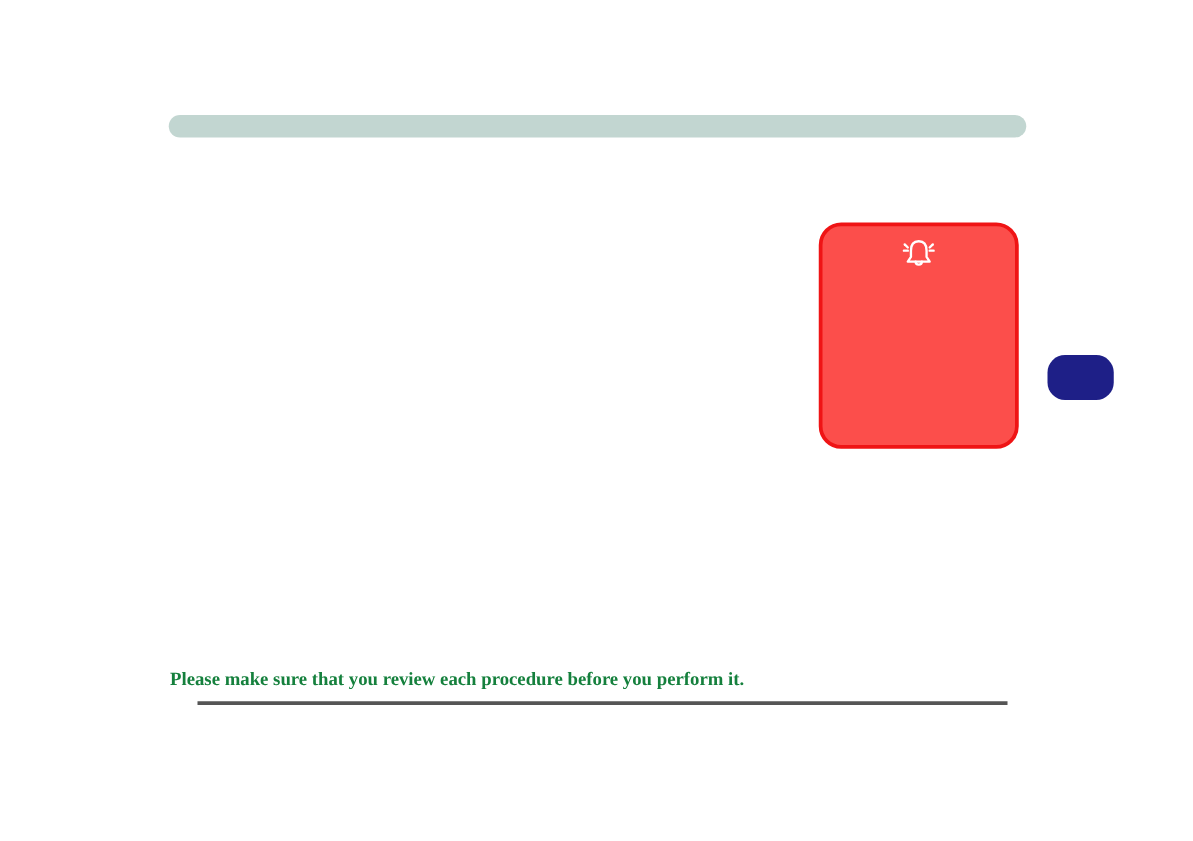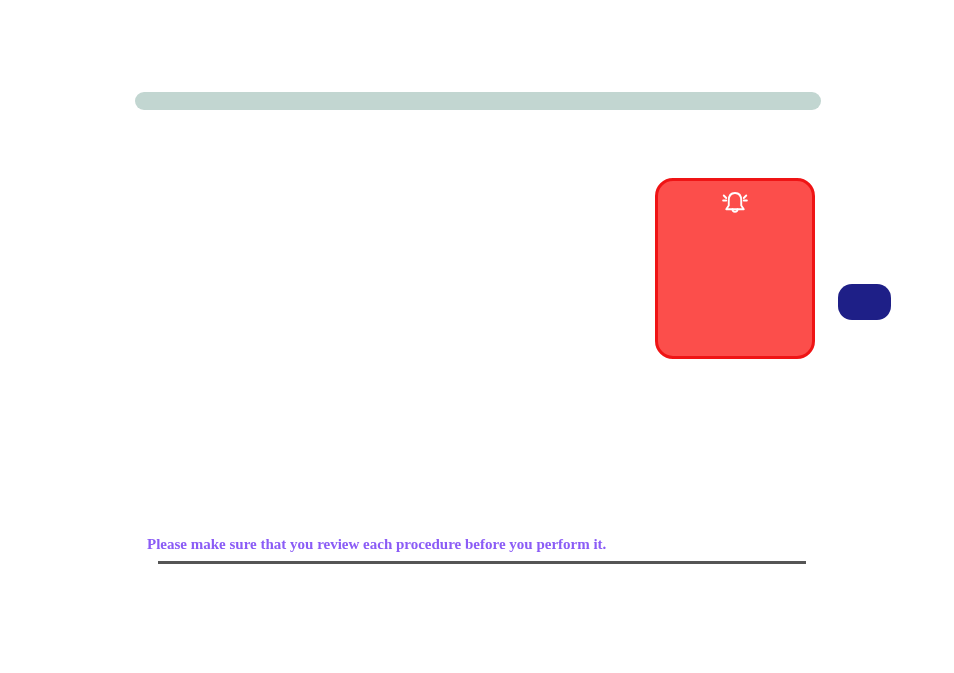--- a/index.html
+++ b/index.html
@@ -53,22 +53,21 @@
       height: 36px;
       background: #1e1f87;
       border-radius: 14px;
     }
     .instruction-text {
       position: absolute;
       top: 536px;
       left: 136px;
       font-size: 15px;
       font-weight: bold;
-      color: #8b5cf6;
-      margin-left: 11px;
+      color: #15803d;
     }
     .divider-line {
       position: absolute;
       top: 561px;
       left: 158px;
       width: 648px;
       height: 3px;
       background: #555555;
     }
   </style>

